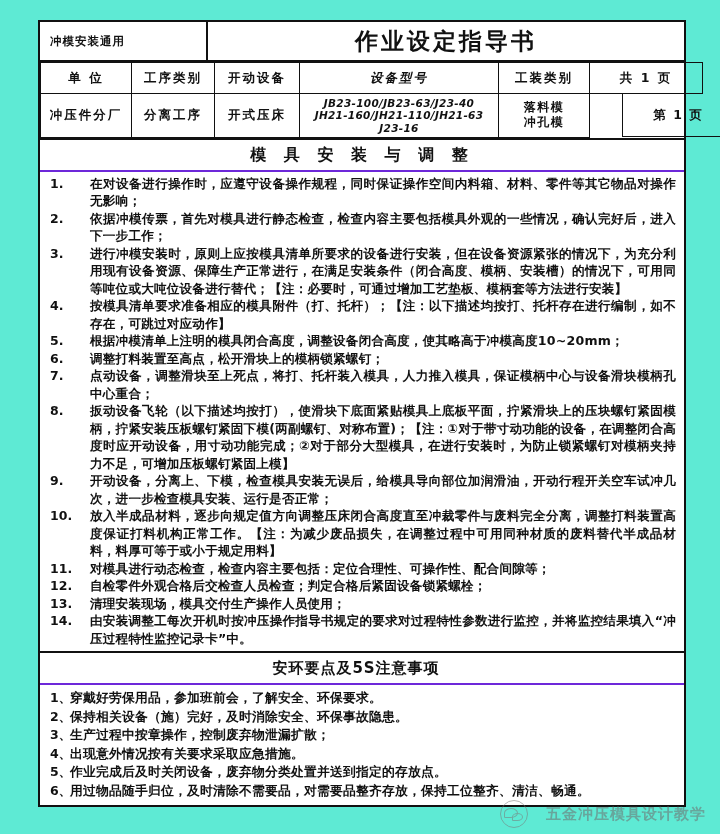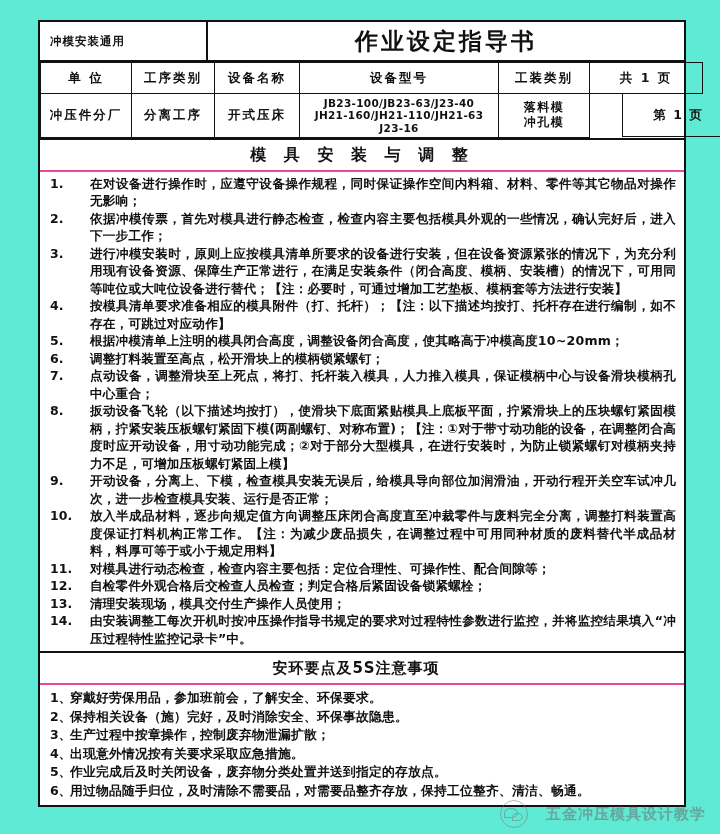--- a/index.html
+++ b/index.html
@@ -75,21 +75,21 @@
     font-size: 12.5px;
     font-weight: bold;
     letter-spacing: 2px;
     padding: 2px 1px;
   }
   table.hdr tr.hrow td { height: 26px; }
   table.hdr tr.vrow td { height: 38px; }
   td.c-unit    { width: 88px; }
   td.c-proc    { width: 80px; }
   td.c-eqname  { width: 82px; }
-  td.c-eqmodel { width: 196px; }
+  td.c-eqmodel { width: 196px; font-style: italic; }
   td.c-tool    { width: 88px; }
   td.c-page    { width: 110px; }
 
   .model-lines {
     font-size: 10.5px;
     font-weight: bold;
     letter-spacing: 0.3px;
     line-height: 12.5px;
   }
   .two-lines {
@@ -114,21 +114,21 @@
     font-weight: bold;
     letter-spacing: 1.5px;
     height: 19px;
   }
   table.pagetbl td.nb-top { border-top: none; }
   td.ver-label { width: 56px; }
 
   
   .section-head {
     border-top: 2px solid #111;
-    border-bottom: 2px solid #ec4899;
+    border-bottom: 2px solid #6d28d9;
     text-align: center;
     font-size: 16px;
     font-weight: bold;
     letter-spacing: 6px;
     padding: 5px 0 4px 0;
   }
   .section-head.tight {
     letter-spacing: 1px;
     font-size: 15px;
     padding: 6px 12px 5px 0;
@@ -219,21 +219,21 @@
     <div class="title-band">
       <div class="title-tag">冲模安装通用</div>
       <div class="title-main">作业设定指导书</div>
     </div>
 
     <table class="hdr">
       <tbody>
           <tr class="hrow">
         <td class="c-unit">单 位</td>
         <td class="c-proc">工序类别</td>
-        <td class="c-eqname">设备名称</td>
+        <td class="c-eqname">开动设备</td>
         <td class="c-eqmodel">设备型号</td>
         <td class="c-tool">工装类别</td>
         <td class="c-page">共 1 页</td>
       </tr>
       <tr class="vrow">
         <td class="c-unit">冲压件分厂</td>
         <td class="c-proc">分离工序</td>
         <td class="c-eqname">开式压床</td>
         <td class="c-eqmodel">
           <div class="model-lines">JB23-100/JB23-63/J23-40</div>

